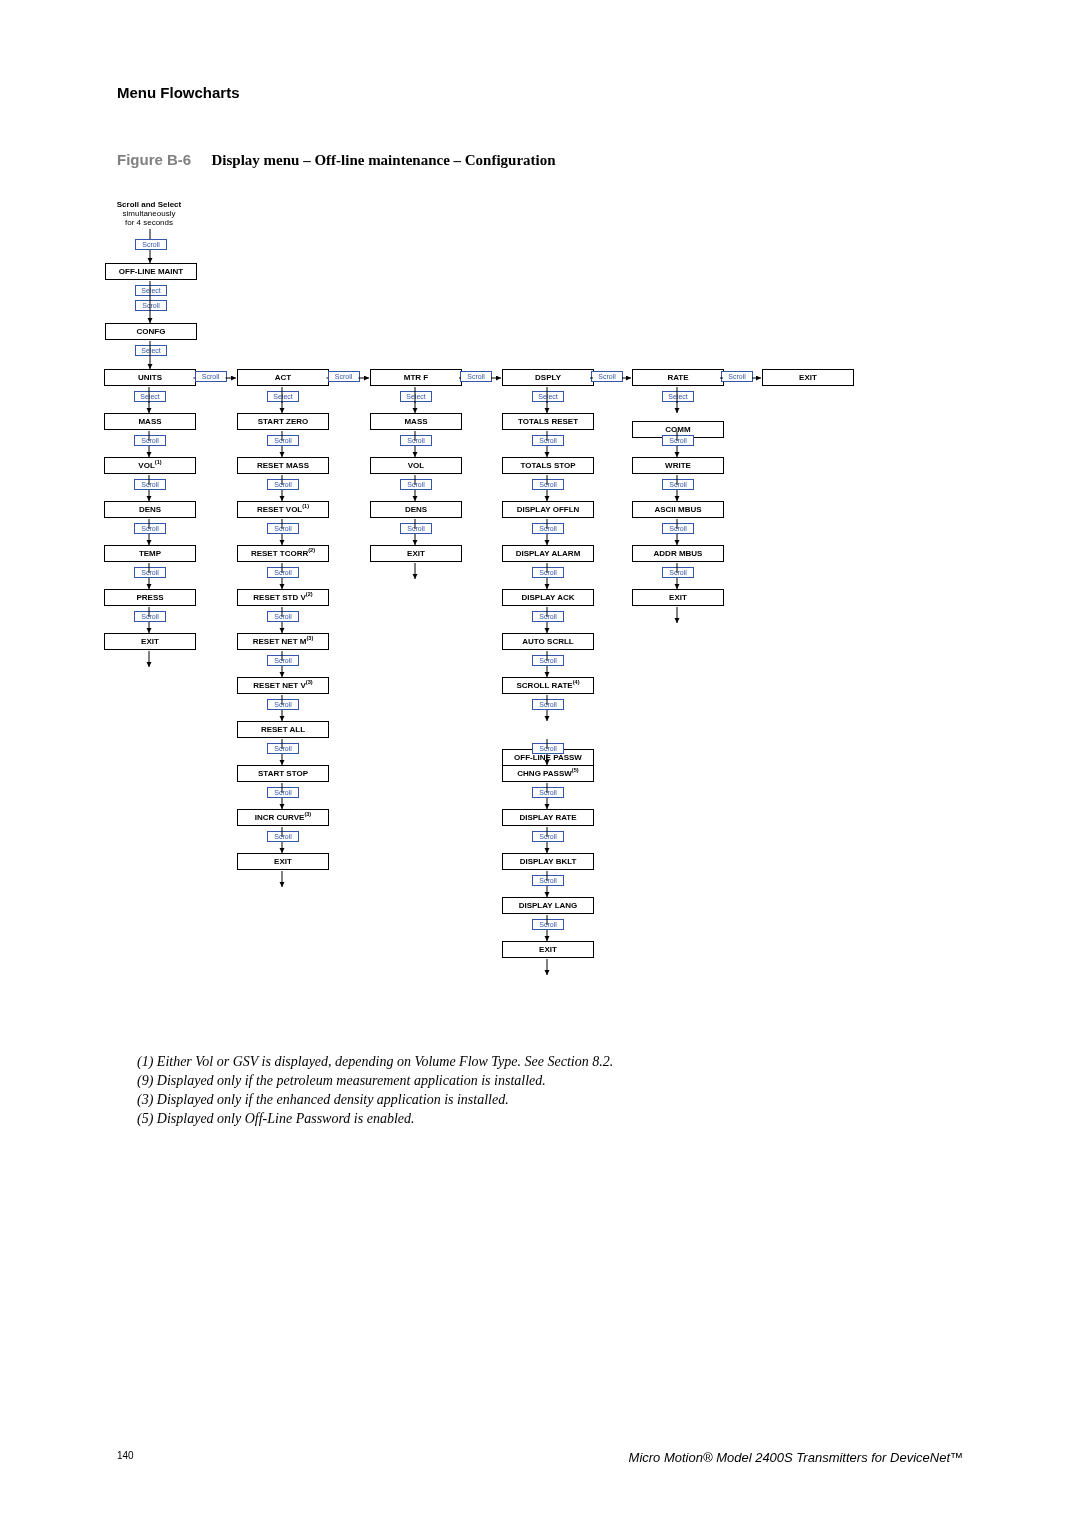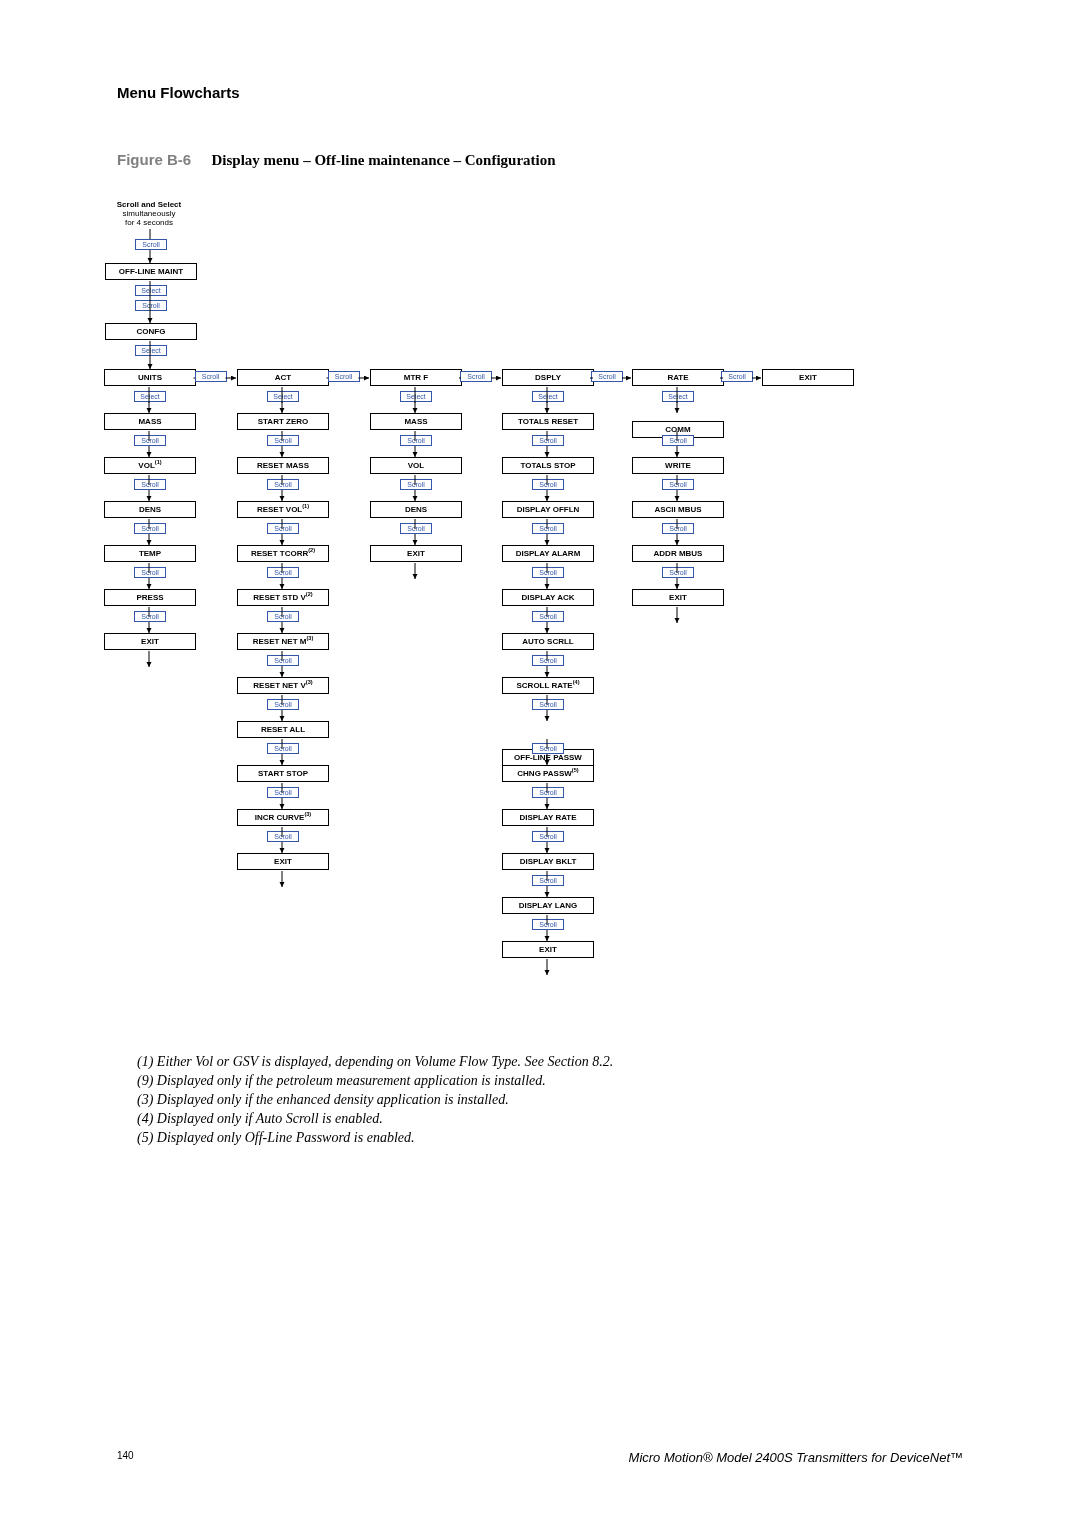--- a/index.html
+++ b/index.html
@@ -242,21 +242,20 @@
         <line x1="560" y1="362" x2="560" y2="372" stroke="#000" stroke-width="1"></line>
         <line x1="560" y1="377" x2="560" y2="388" stroke="#000" stroke-width="1" marker-end="url(#arrow)"></line>
         <line x1="560" y1="406" x2="560" y2="422" stroke="#000" stroke-width="1" marker-end="url(#arrow)"></line>
       </svg>
   </div>
 
   <div class="notes">
     <div>(1) Either Vol or GSV is displayed, depending on Volume Flow Type. See Section 8.2.</div>
     <div>(9) Displayed only if the petroleum measurement application is installed.</div>
     <div>(3) Displayed only if the enhanced density application is installed.</div>
-    <div>(4) Displayed only if Auto Scroll is enabled.</div>
     <div>(5) Displayed only Off-Line Password is enabled.</div>
   </div>
 
   <div class="footer">
     <span class="pg">140</span>
     <span class="ft">Micro Motion® Model 2400S Transmitters for DeviceNet™</span>
   </div>
 </div>
 
 </body></html>

